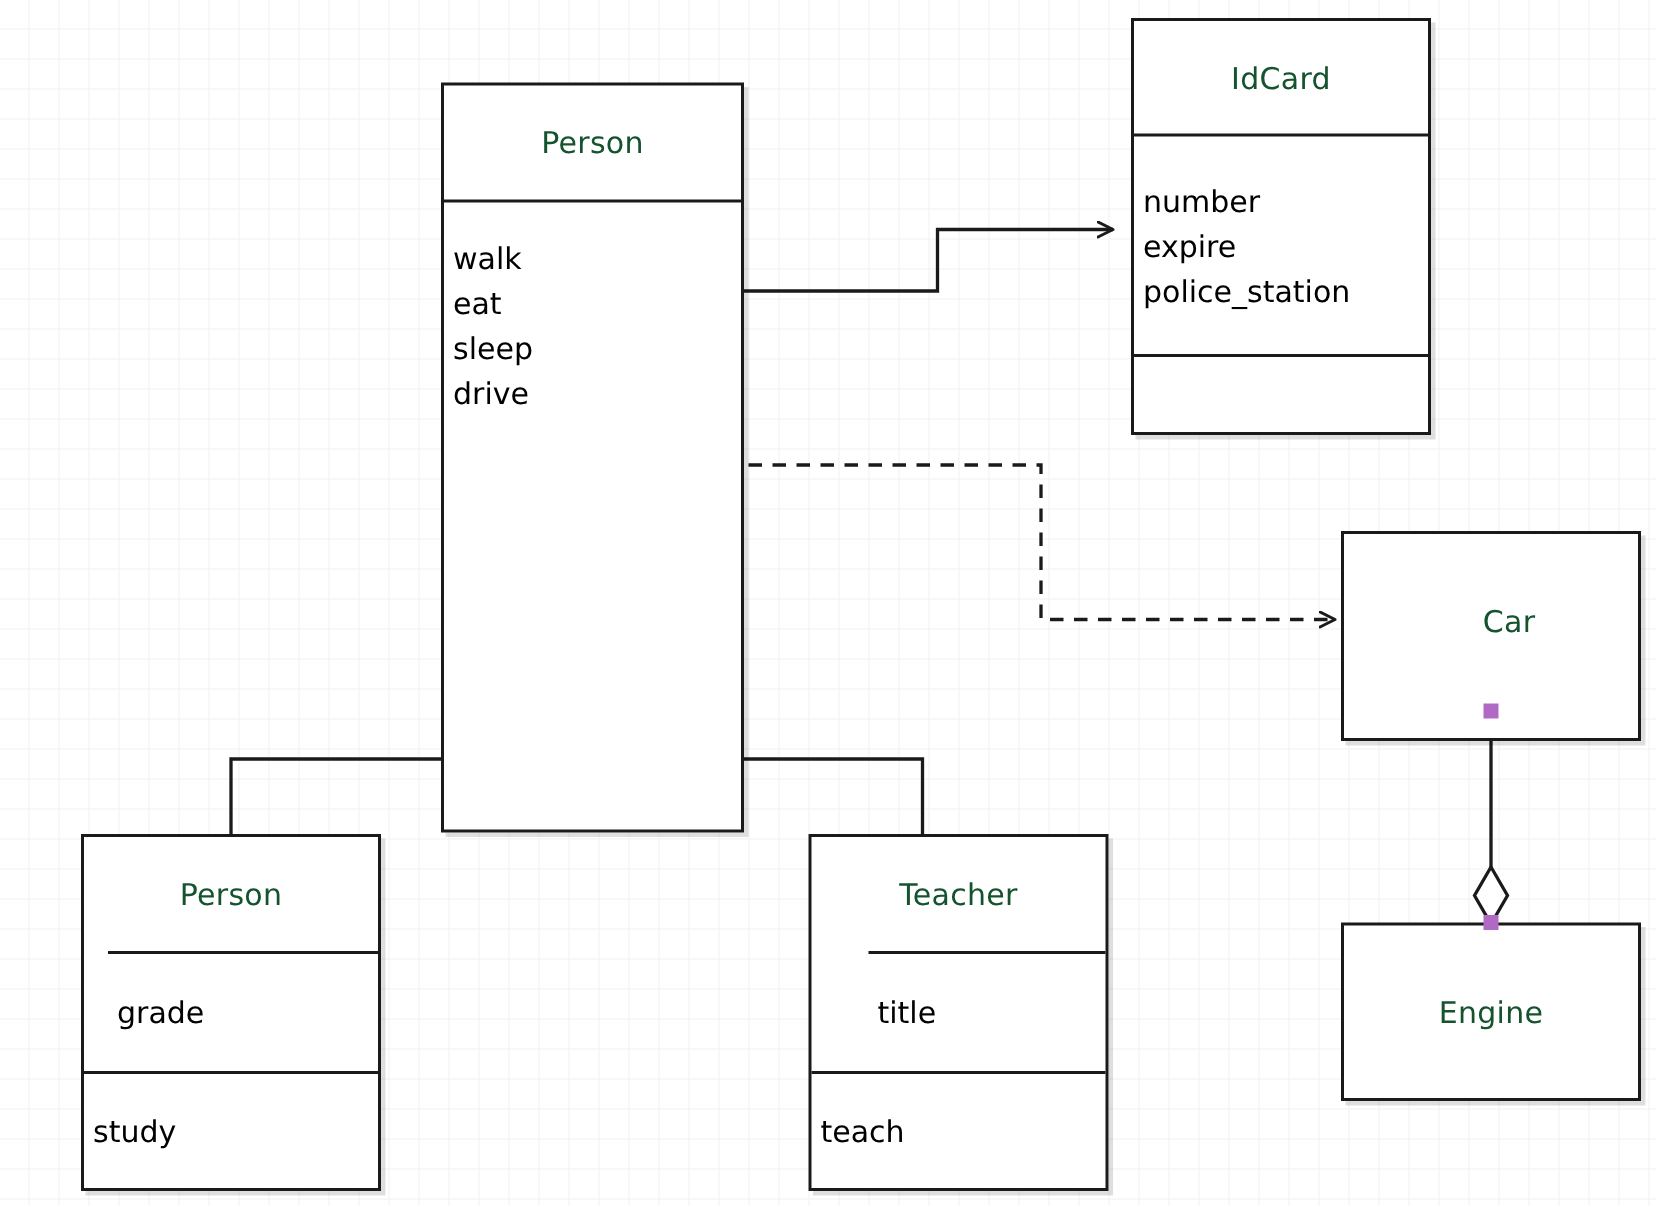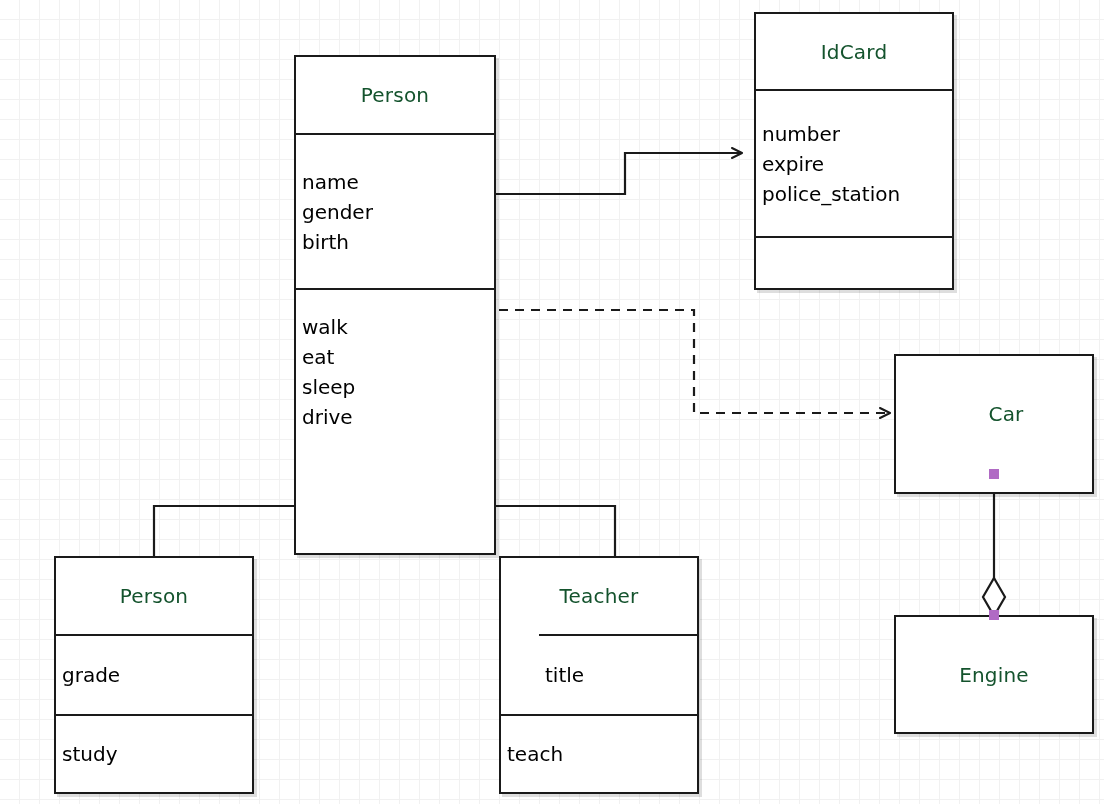--- a/index.html
+++ b/index.html
@@ -111,25 +111,20 @@
     <g>
       <path d="M 994 474 L 994 615" fill="none" stroke="#1a1a1a" stroke-width="2.2"></path>
       <polygon points="994,578 1005,597 994,616 983,597" fill="#ffffff" stroke="#1a1a1a" stroke-width="2.2" stroke-linejoin="miter"></polygon>
     </g>
   </svg>
 
   <div class="uml-class" style="left:294px; top:55px; width:202px; height:500px;">
     <div class="uml-section uml-title" style="height:76px;">
       <span>Person</span>
     </div>
-    <div class="uml-section uml-members" style="height:155px;">
-      <div class="uml-member">name</div>
-      <div class="uml-member">gender</div>
-      <div class="uml-member">birth</div>
-    </div>
     <div class="uml-section uml-members" style="height:166px;">
       <div class="uml-member">walk</div>
       <div class="uml-member">eat</div>
       <div class="uml-member">sleep</div>
       <div class="uml-member">drive</div>
     </div>
   </div>
 
   <div class="uml-class" style="left:754px; top:12px; width:200px; height:278px;">
     <div class="uml-section uml-title" style="height:75px;">
@@ -152,29 +147,29 @@
   <div class="uml-class" style="left:894px; top:615px; width:200px; height:119px;">
     <div class="uml-section uml-title" style="height:115px;">
       <span>Engine</span>
     </div>
   </div>
 
   <div class="uml-class" style="left:54px; top:556px; width:200px; height:238px;">
     <div class="uml-section uml-title" style="height:76px;">
       <span>Person</span>
     </div>
-    <div class="uml-section uml-members" style="height:80px;">
+    <div class="uml-section uml-members" style="height:80px;margin-left:16px;">
       <div class="uml-member">grade</div>
     </div>
     <div class="uml-section uml-members" style="height:78px;">
       <div class="uml-member">study</div>
     </div>
   </div>
 
-  <div class="uml-class" style="left:499px; top:556px; width:200px; height:238px;">
+  <div class="uml-class" style="left:539px; top:556px; width:200px; height:238px;">
     <div class="uml-section uml-title" style="height:76px;">
       <span>Teacher</span>
     </div>
     <div class="uml-section uml-members" style="height:80px;margin-left:38px;">
       <div class="uml-member">title</div>
     </div>
     <div class="uml-section uml-members" style="height:78px;">
       <div class="uml-member">teach</div>
     </div>
   </div>

